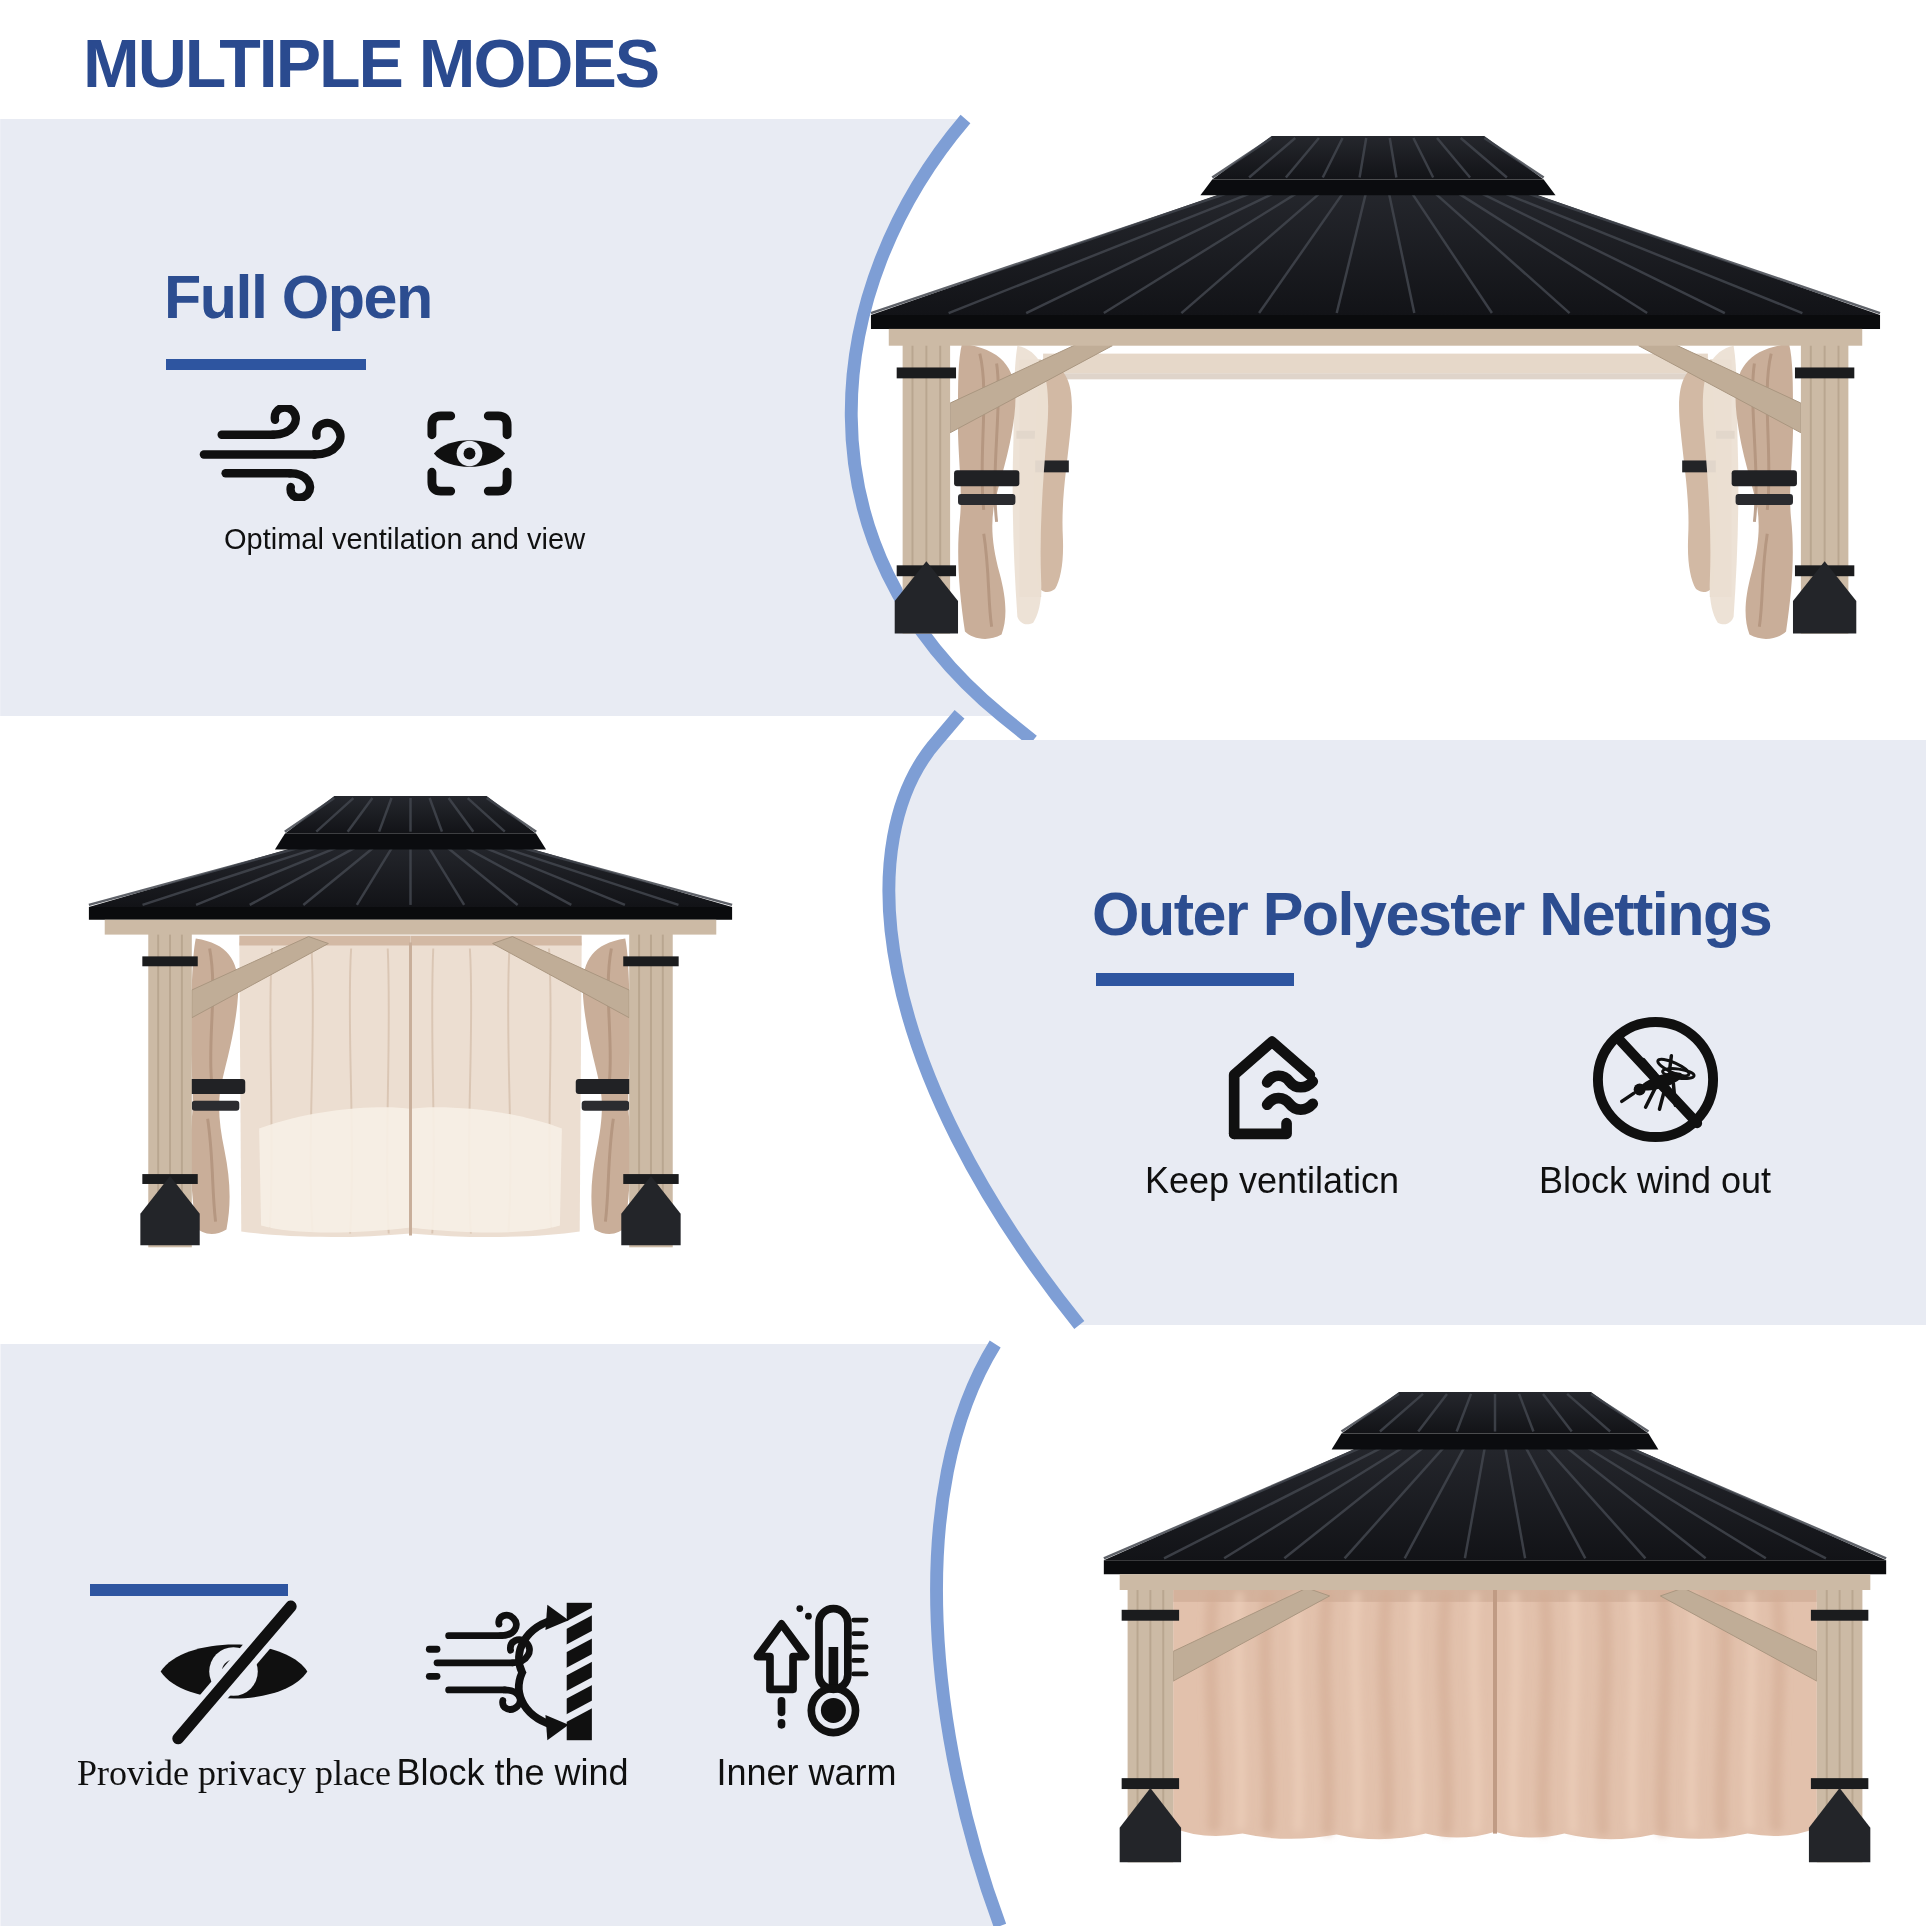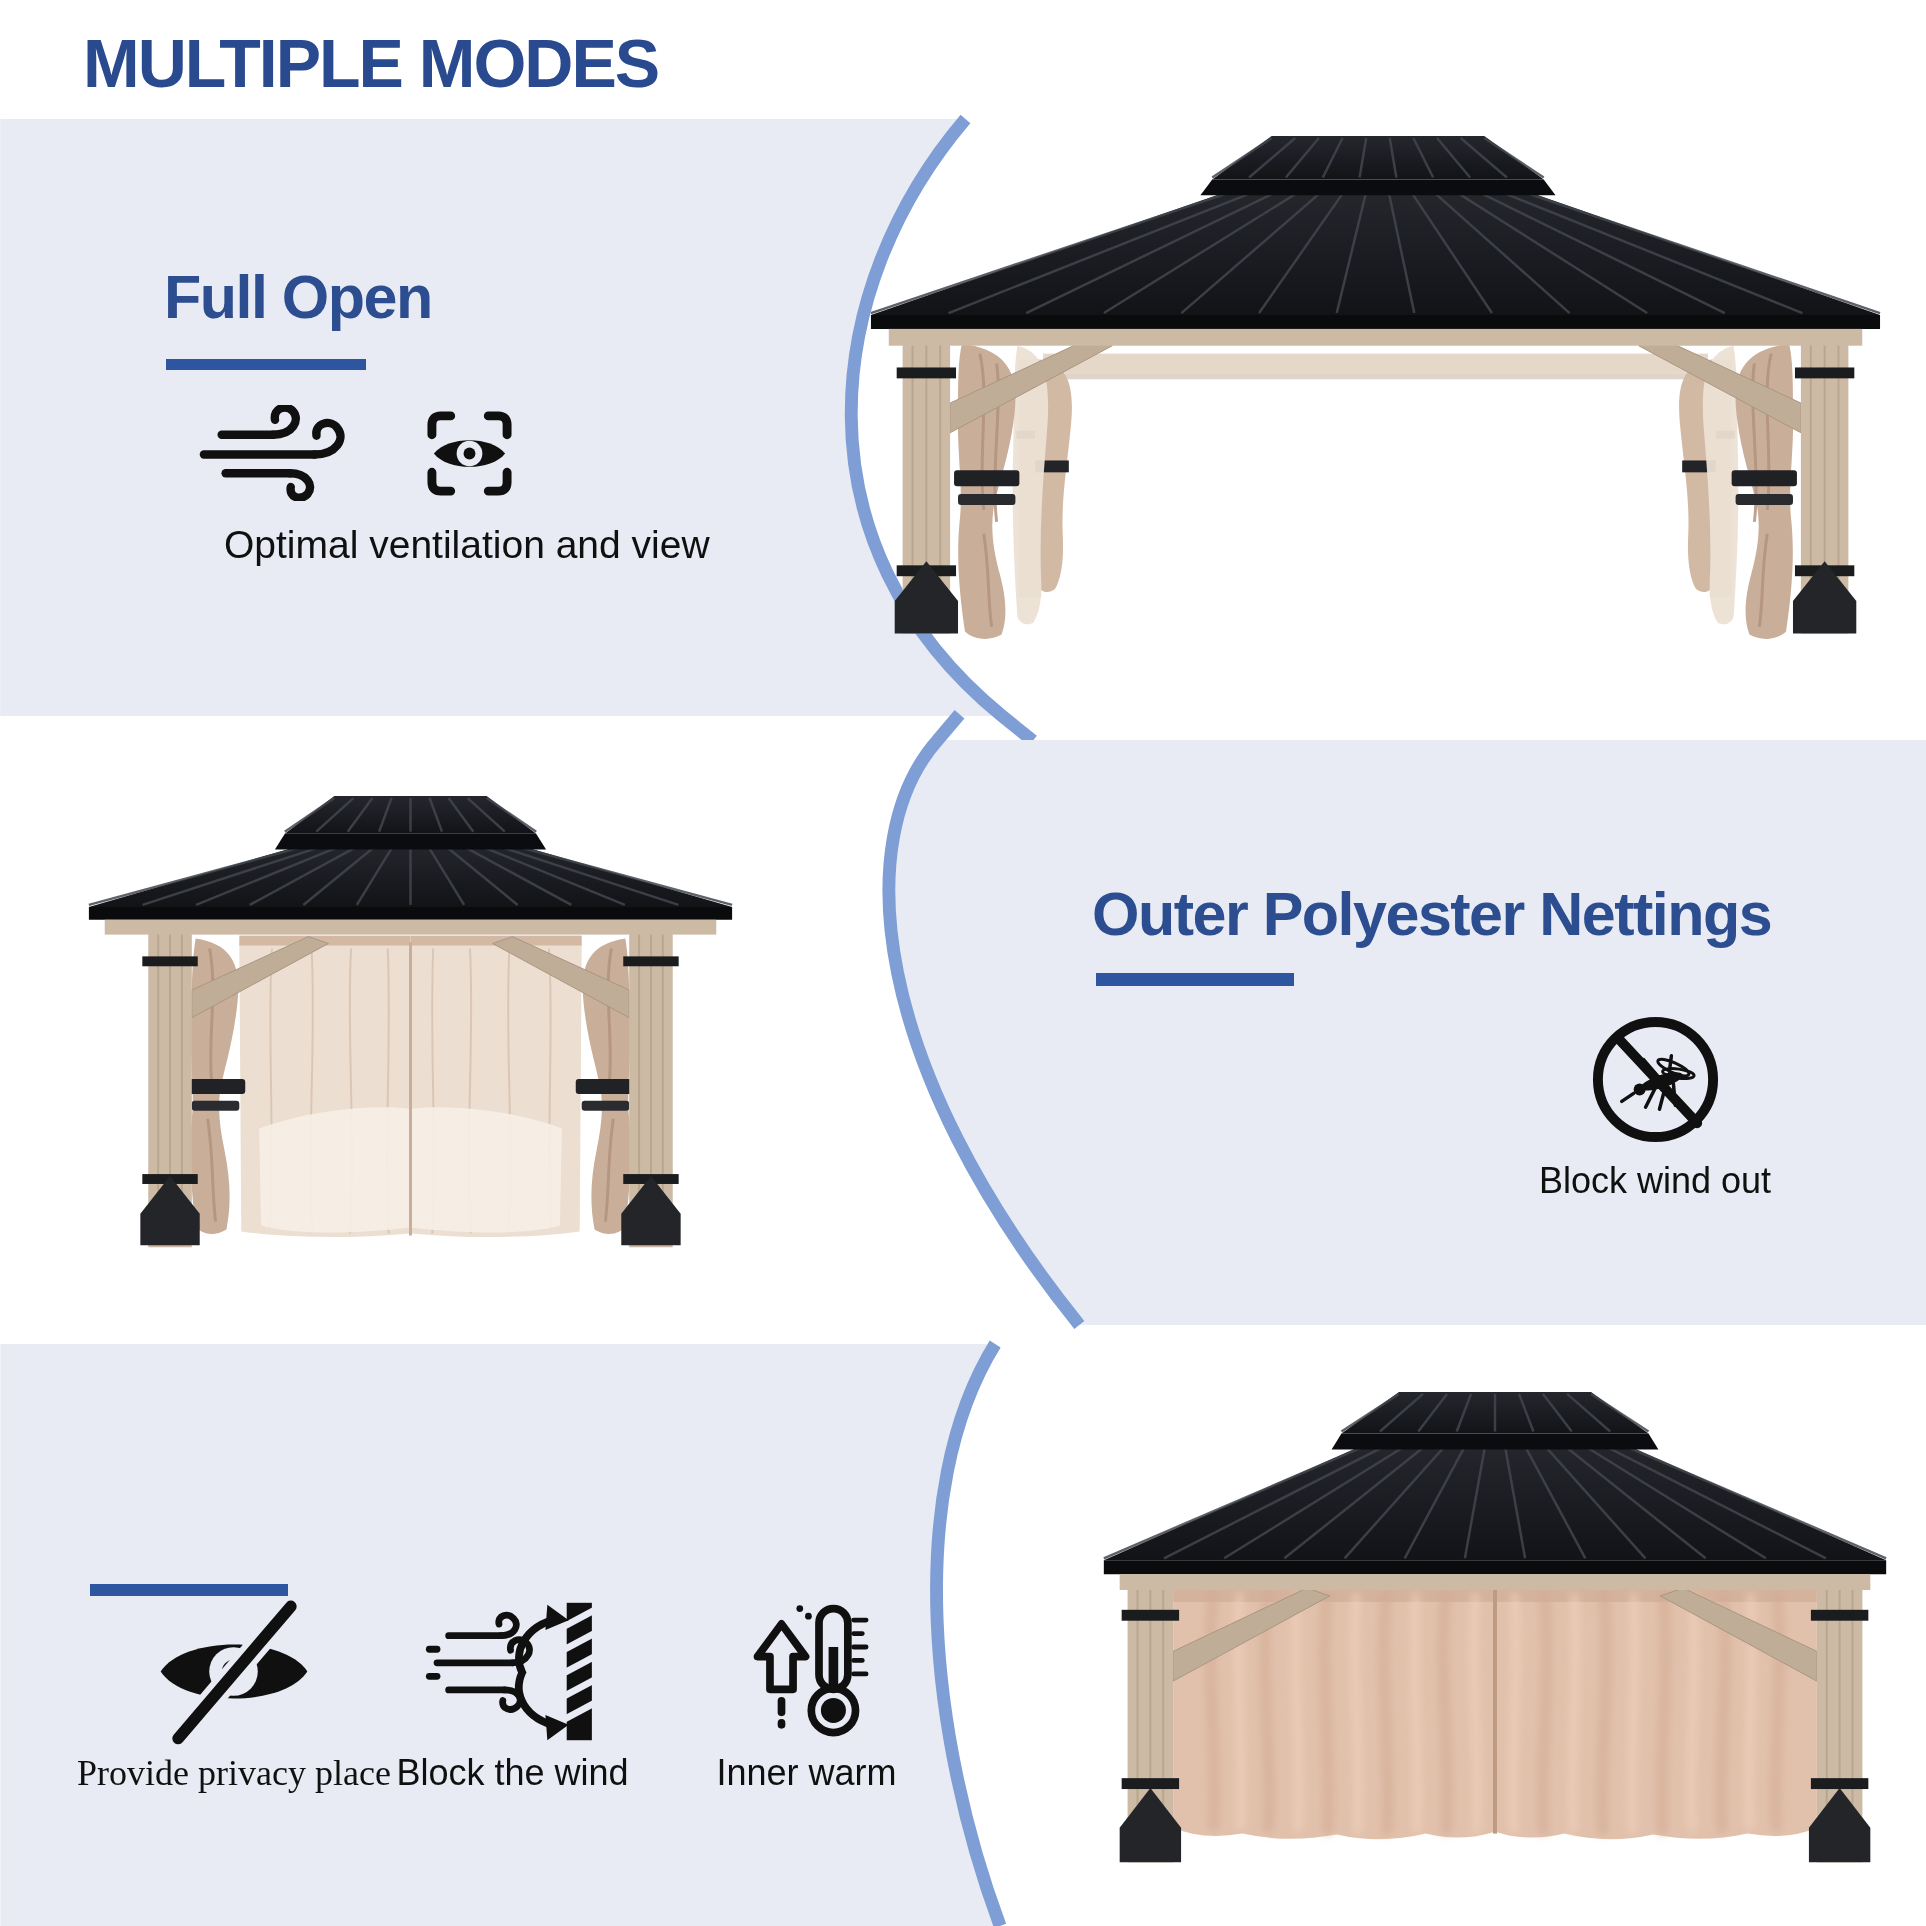--- a/index.html
+++ b/index.html
@@ -54,21 +54,21 @@
         <path d="M8,27 V17 Q8,8 17,8 H27"></path>
         <path d="M65,8 H75 Q84,8 84,17 V27"></path>
         <path d="M84,65 V75 Q84,84 75,84 H65"></path>
         <path d="M27,84 H17 Q8,84 8,75 V65"></path>
       </g>
       <path d="M10,46 C24,28 68,28 82,46 C68,64 24,64 10,46 Z" fill="#101010"></path>
       <circle cx="46" cy="46" r="13" style="fill:var(--panel,#e8ebf3)"></circle>
       <circle cx="46" cy="46" r="6" fill="#101010"></circle>
     </svg>
 
-    <div class="caption" style="left:224px;top:404px;font-size:39px;">Optimal ventilation and view</div>
+    <div class="caption" style="left:224px;top:404px;font-size:29px;">Optimal ventilation and view</div>
 
     <svg class="photo" style="left:851px;top:15px;" width="1049" height="554" viewBox="0 0 1060 560" xmlns:xlink="http://www.w3.org/1999/xlink">
       <defs>
         <linearGradient id="rg1" x1="0" y1="0" x2="0" y2="1">
           <stop offset="0" stop-color="#25272d"></stop>
             <stop offset="1" stop-color="#121317"></stop>
         </linearGradient>
       </defs>
 
       <rect x="194" y="222" width="672" height="20" fill="#e6d8c9"></rect>
@@ -143,20 +143,33 @@
 
   <section class="band" id="band2">
     <svg class="band-bg" width="1927" height="585" viewBox="0 0 1946 591">
       <path d="M1946,0 H947 C858,100 880,330 1090,591 H1946 Z" style="fill:var(--panel,#e8ebf3)"></path>
       <path d="M969,-26 L947,0 C858,100 880,330 1090,591" style="stroke:var(--arc,#7e9ed5)" stroke-width="13" fill="none"></path>
     </svg>
 
     <h2 class="heading" style="left:1092px;top:139px;">Outer Polyester Nettings</h2>
     <div class="rule" style="left:1096px;top:233px;width:198px;height:13px;"></div>
 
+    <div class="feature" style="left:1084px;top:265px;width:376px;">
+      <div class="icon-wrap">
+        <svg width="131" height="137" viewBox="0 0 135 138">
+          <g stroke="#101010" stroke-width="11" fill="none" stroke-linecap="round" stroke-linejoin="round">
+            <path d="M28,125 H82 V114"></path>
+            <path d="M28,125 V64 L67,30 L106,64"></path>
+            <path d="M62,72 C68,63 79,63 85,71 C91,79 102,79 109,71"></path>
+            <path d="M62,95 C68,86 79,86 85,94 C91,102 102,102 109,94"></path>
+          </g>
+        </svg>
+      </div>
+      <div class="caption">Keep ventilaticn</div>
+    </div>
 
     <div class="feature" style="left:1467px;top:265px;width:376px;">
       <div class="icon-wrap">
         <svg width="139" height="139" viewBox="0 0 140 140">
           <circle cx="70" cy="70" r="58" stroke="#101010" stroke-width="10" fill="none"></circle>
           <g fill="#101010">
             <ellipse cx="76" cy="72" rx="22" ry="6.5" transform="rotate(-18 76 72)"></ellipse>
             <circle cx="54" cy="80" r="6"></circle>
           </g>
           <g stroke="#101010" stroke-width="3.5" fill="none" stroke-linecap="round">

